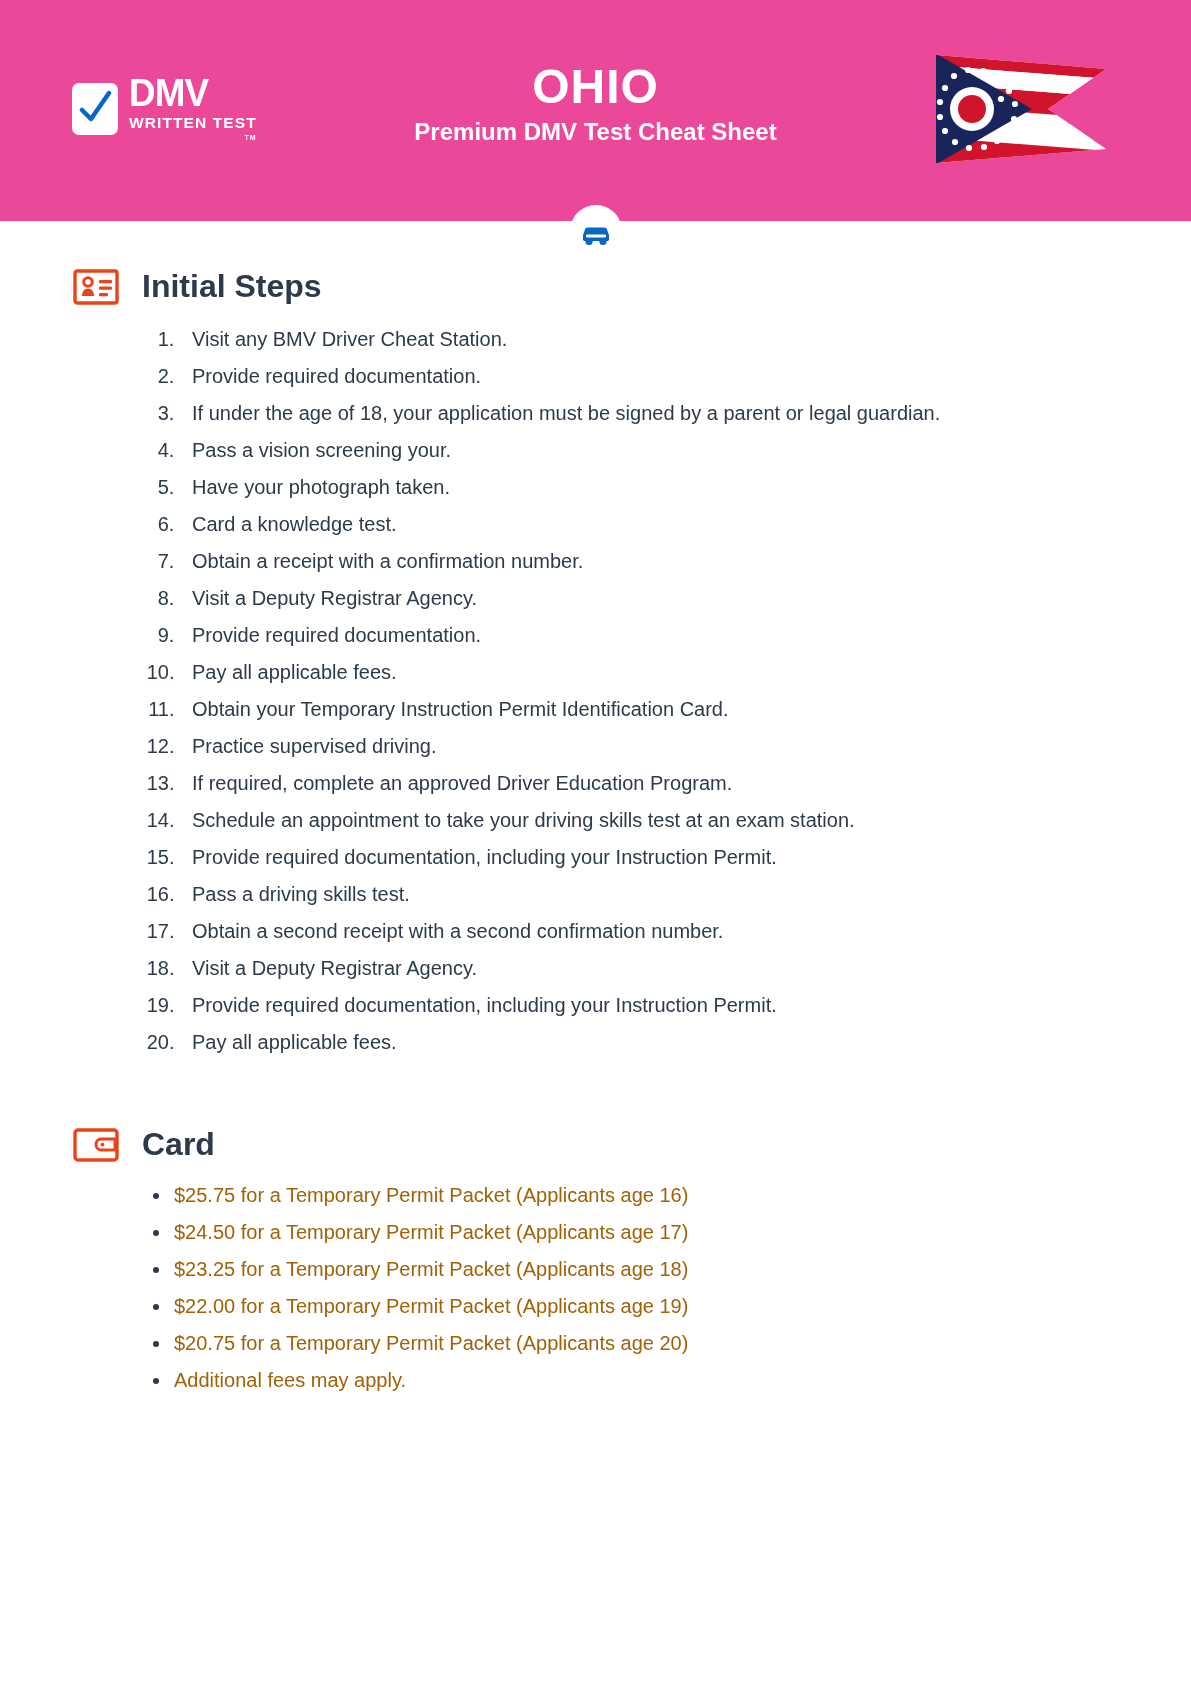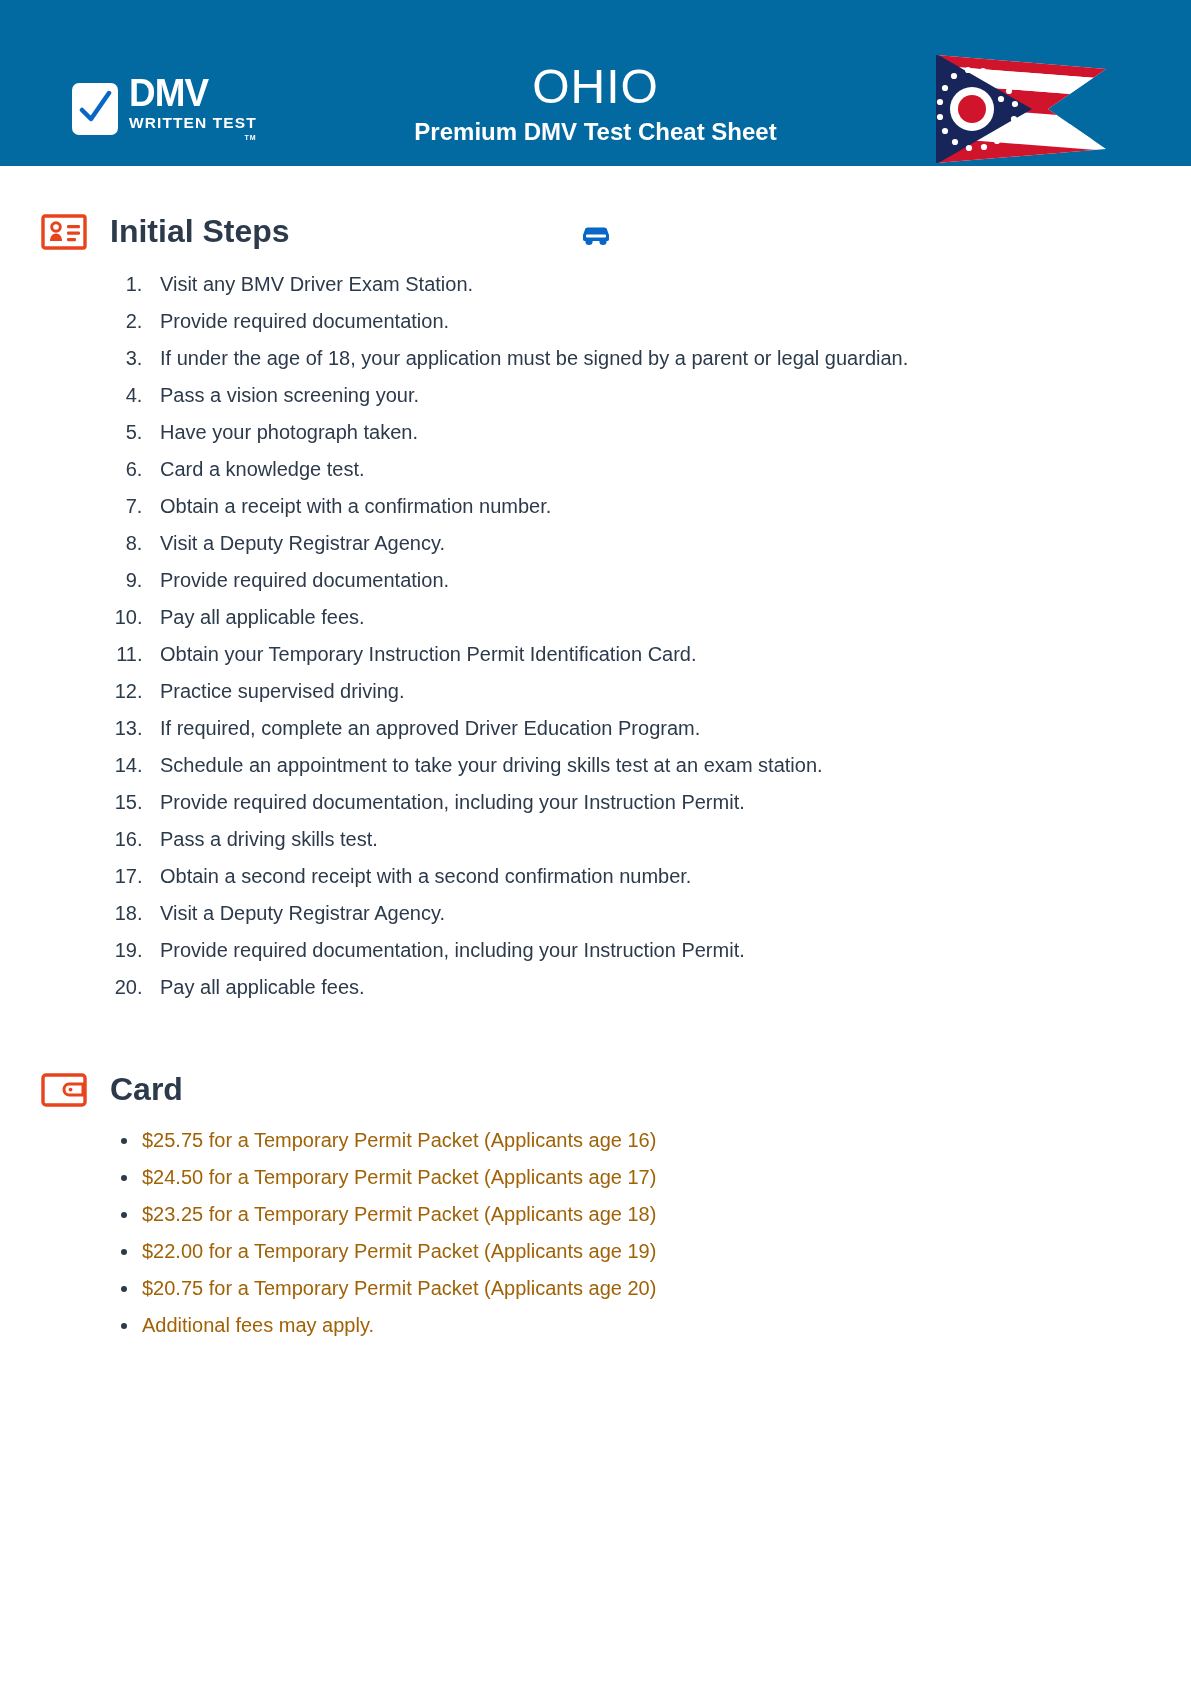--- a/index.html
+++ b/index.html
@@ -14,22 +14,22 @@
     font-family: "Liberation Sans", sans-serif;
     color: #2c3a4b;
     position: relative;
     overflow: hidden;
   }
 
   
   .header {
     position: relative;
     width: 1191px;
-    height: 166px;
-    background: #0369a1;
+    height: 221px;
+    background: #ec4899;
   }
   .header-inner {
     position: relative;
     width: 100%;
     height: 100%;
   }
 
   
   .logo {
     position: absolute;
@@ -82,21 +82,21 @@
 
   
   .titles {
     position: absolute;
     left: 0; right: 0;
     top: 62px;
     text-align: center;
   }
   .title-state {
     font-size: 48px;
-    font-weight: normal;
+    font-weight: bold;
     color: #ffffff;
     letter-spacing: 1px;
     line-height: 1.05;
     margin: 0;
   }
   .title-sub {
     font-size: 24px;
     font-weight: bold;
     color: #ffffff;
     line-height: 1.2;
@@ -125,21 +125,21 @@
     background: #ffffff;
     display: flex;
     align-items: center;
     justify-content: center;
     z-index: 5;
   }
   .car-badge svg { display: block; margin-top: 6px; }
 
   
   .content {
-    padding: 0 40px;
+    padding: 0 72px;
   }
 
   .section { position: relative; }
   .section-head {
     display: flex;
     align-items: center;
     gap: 22px;
   }
   .section-icon {
     width: 48px;
@@ -301,21 +301,21 @@
           <path d="M9,27 C9,22.3 11.8,19.6 15,19.6 C18.2,19.6 21,22.3 21,27 Z" fill="#e8431a"></path>
           <rect x="26" y="11" width="13" height="3.2" rx="1.2" fill="#e8431a"></rect>
           <rect x="26" y="17.5" width="13" height="3.2" rx="1.2" fill="#e8431a"></rect>
           <rect x="26" y="24" width="9" height="3.2" rx="1.2" fill="#e8431a"></rect>
         </svg>
       </span>
       <h3 class="section-title">Initial Steps</h3>
     </div>
 
     <ol class="steps">
-      <li>Visit any BMV Driver Exam Station.</li>
+      <li>Visit any BMV Driver Cheat Station.</li>
       <li>Provide required documentation.</li>
       <li>If under the age of 18, your application must be signed by a parent or legal guardian.</li>
       <li>Pass a vision screening your.</li>
       <li>Have your photograph taken.</li>
       <li>Card a knowledge test.</li>
       <li>Obtain a receipt with a confirmation number.</li>
       <li>Visit a Deputy Registrar Agency.</li>
       <li>Provide required documentation.</li>
       <li>Pay all applicable fees.</li>
       <li>Obtain your Temporary Instruction Permit Identification Card.</li>

